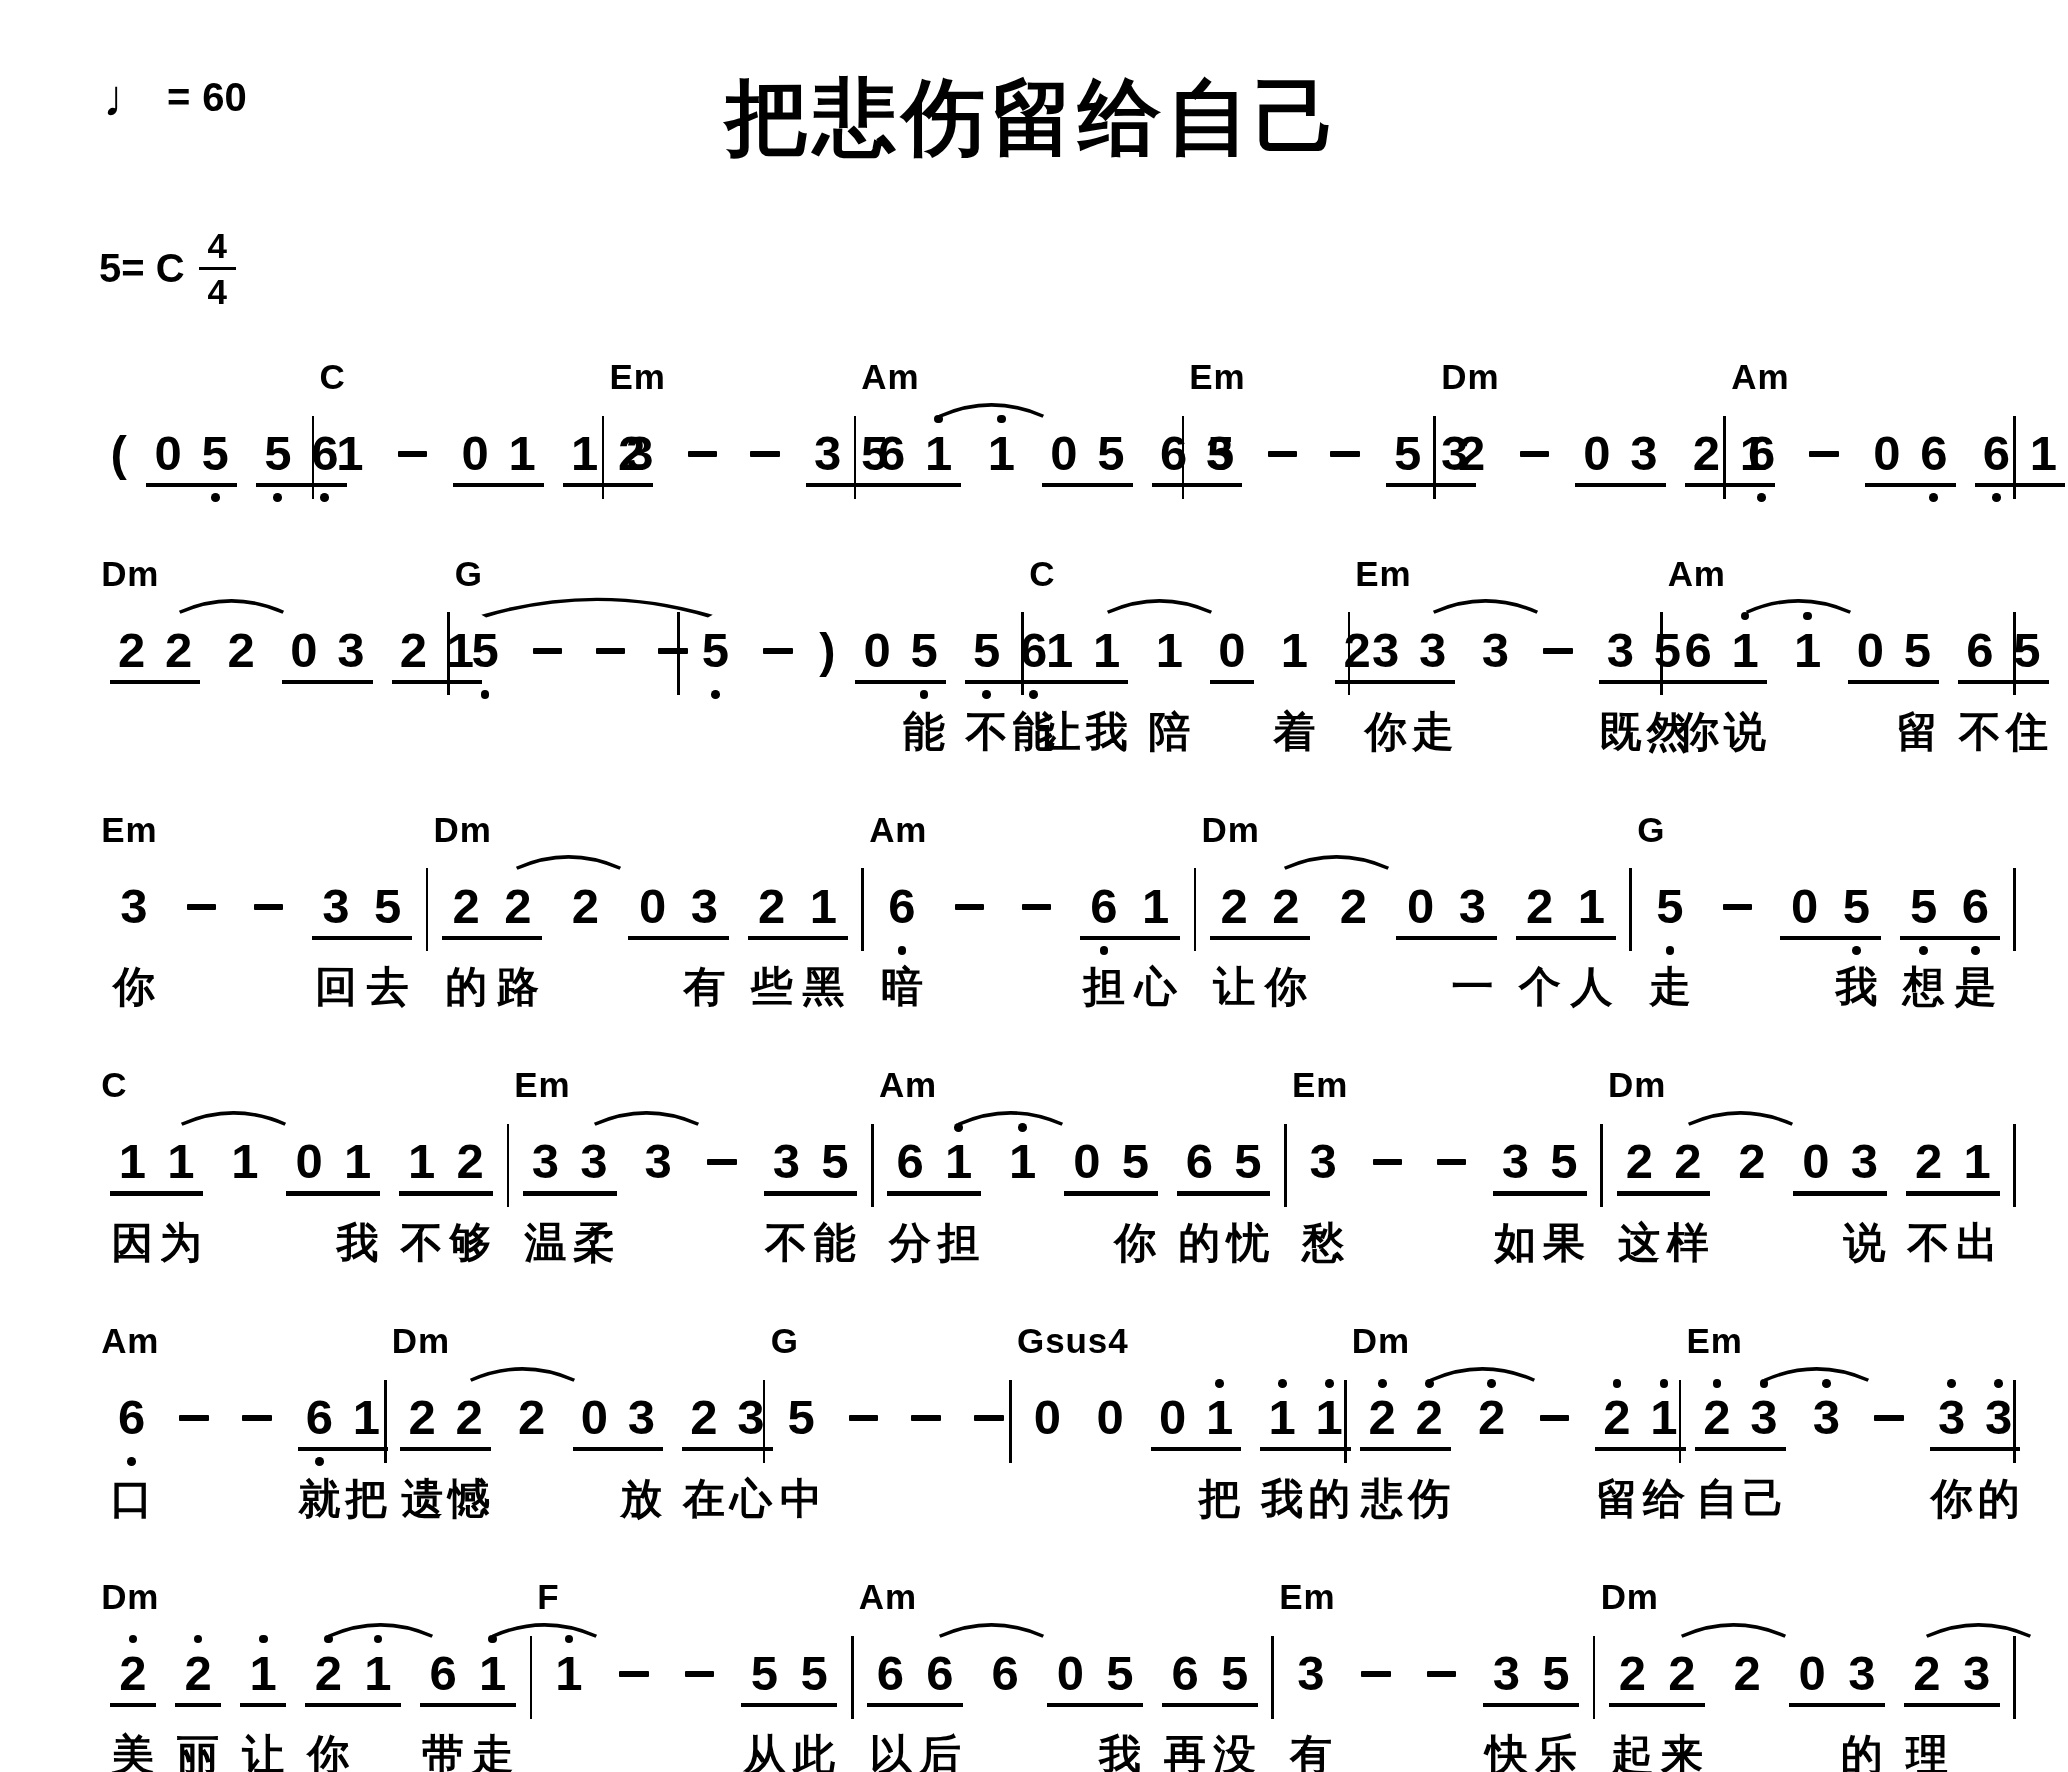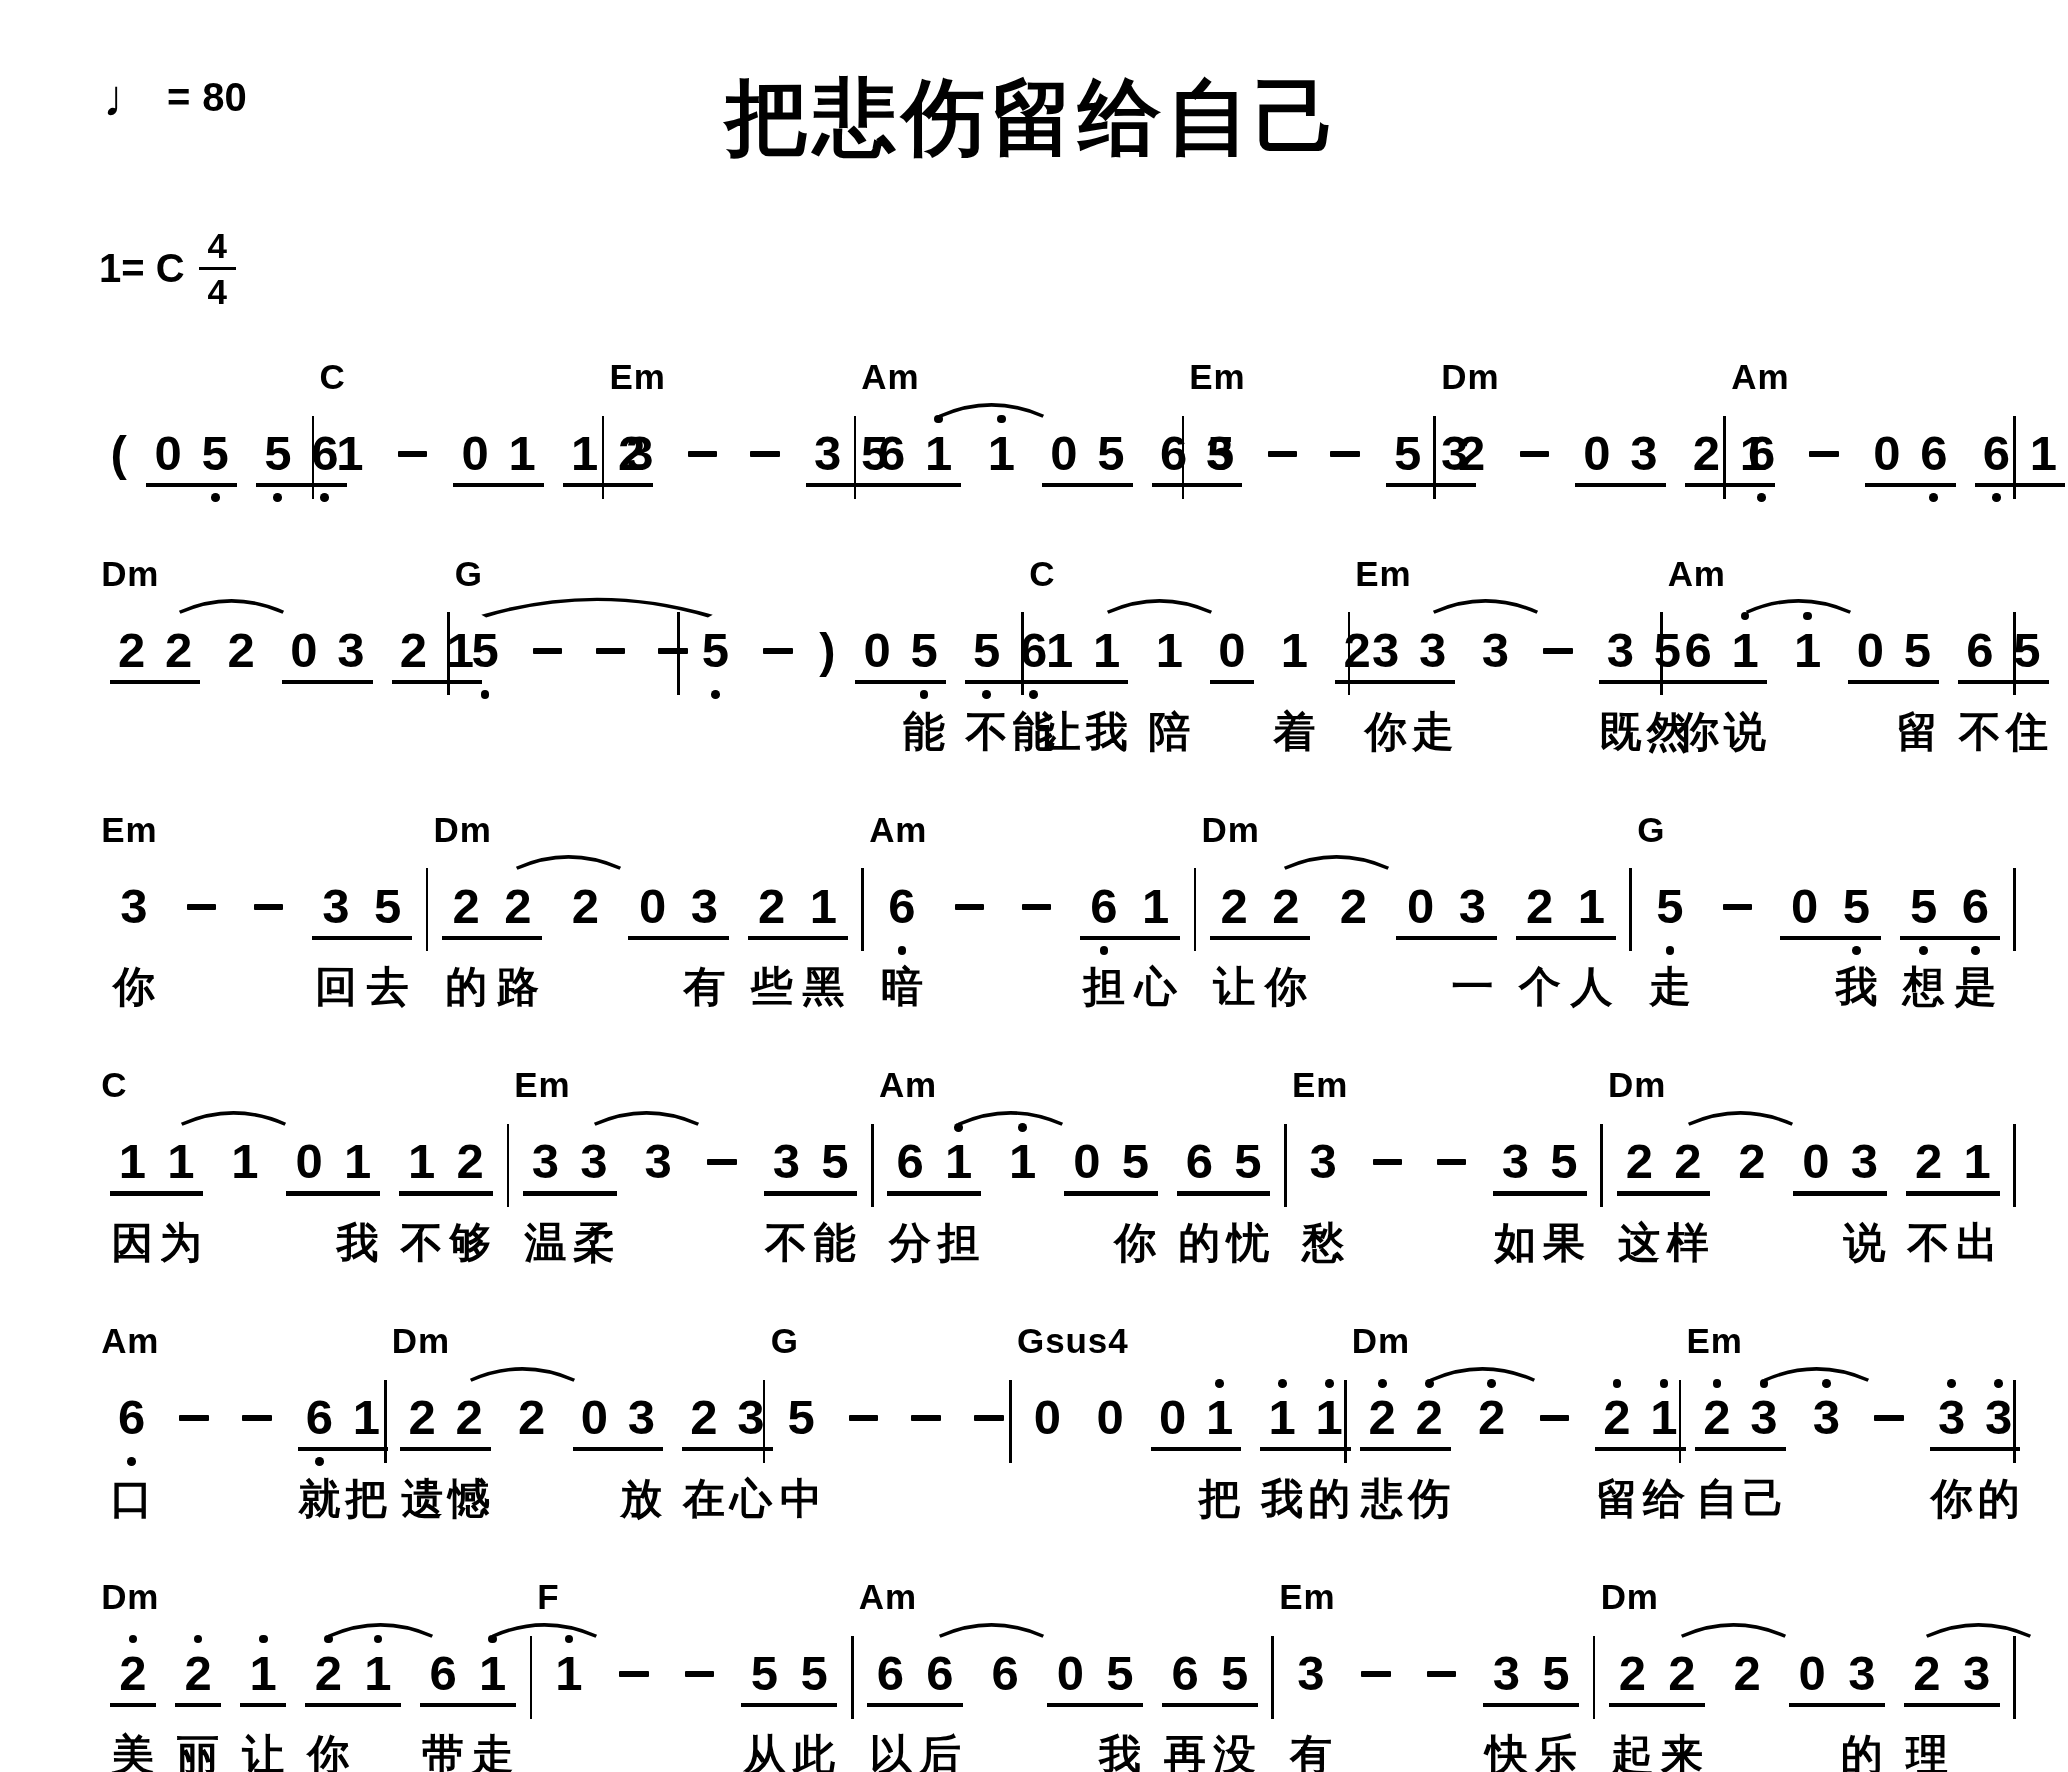--- a/index.html
+++ b/index.html
@@ -37,28 +37,28 @@
   .arcw svg,.larcw svg{display:block;width:100%;height:100%;}
   .larcw{position:absolute;top:-14px;left:29.5px;right:-38px;height:28px;z-index:2;}
 </style>
 </head>
 <body>
 
 <div class="page">
   <div class="tempo">
     <span class="glyph">♩</span>
     <span>=</span>
-    <span>80</span>
+    <span>60</span>
   </div>
 
   <div class="title">把悲伤留给自己</div>
 
 
   <div class="keysig">
-    <span>1= C</span>
+    <span>5= C</span>
     <span class="frac">
       <span>4</span>
       <span class="fbar"></span>
       <span>4</span>
     </span>
   </div>
 
   <div class="score">
       <div class="system nolyr first">
         <div class="mrow">

